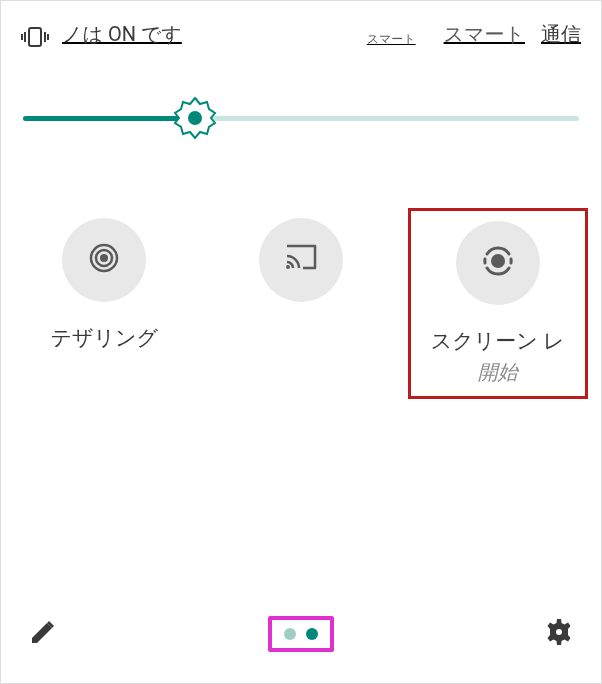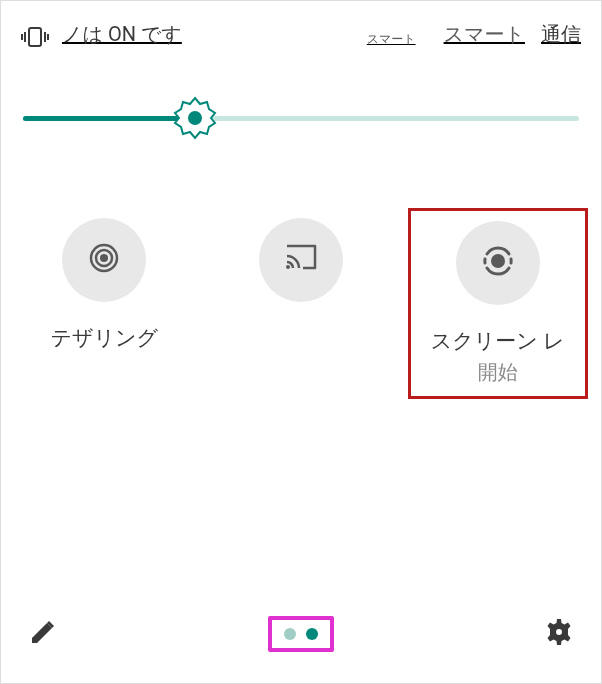--- a/index.html
+++ b/index.html
@@ -113,20 +113,21 @@
       margin-bottom: 22px;
     }
     .tile-label {
       font-size: 21px;
       color: #3a3a3a;
       margin-bottom: 4px;
     }
     .tile-sublabel {
       font-size: 20px;
       color: #8a8a8a;
+      font-style: italic;
     }
     .bottom-bar {
       position: absolute;
       bottom: 0;
       left: 0;
       right: 0;
       height: 80px;
       display: flex;
       align-items: center;
       justify-content: space-between;

